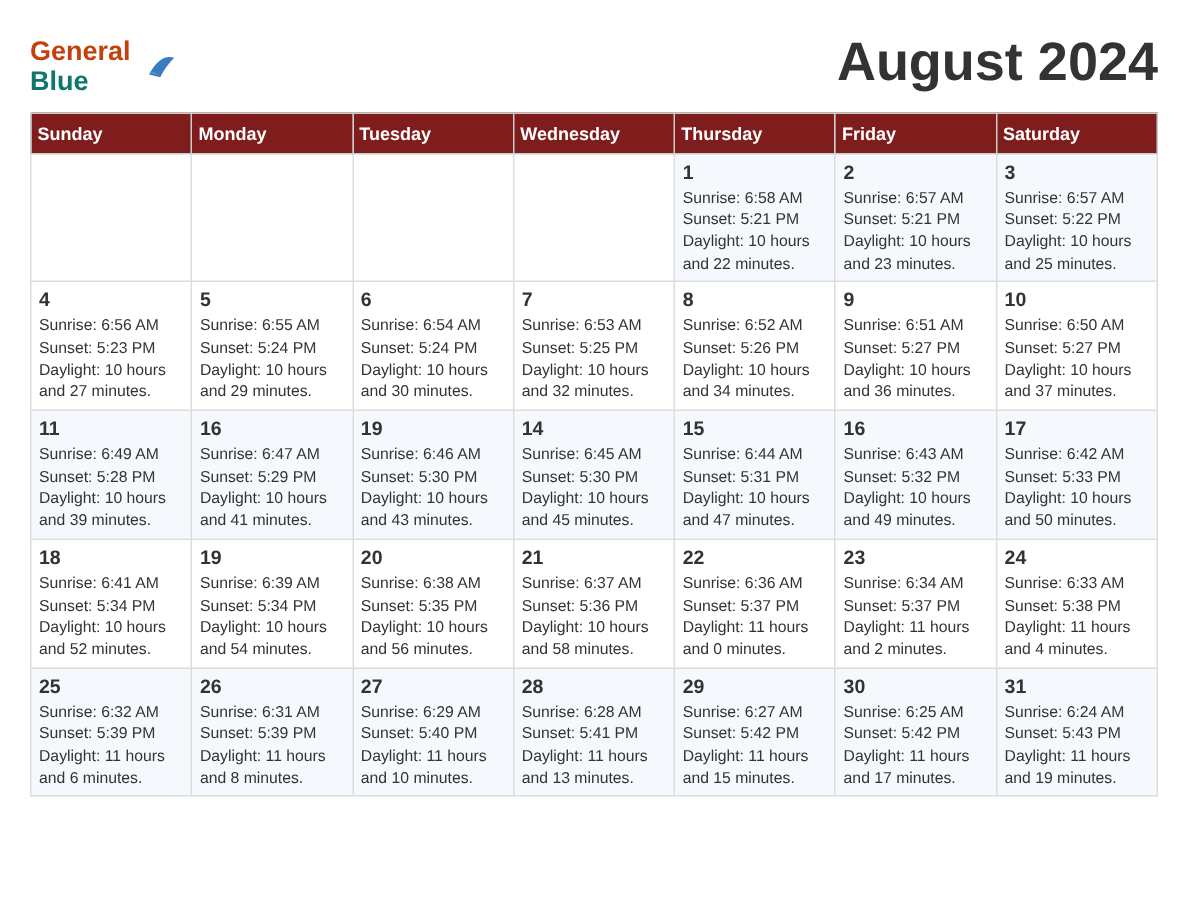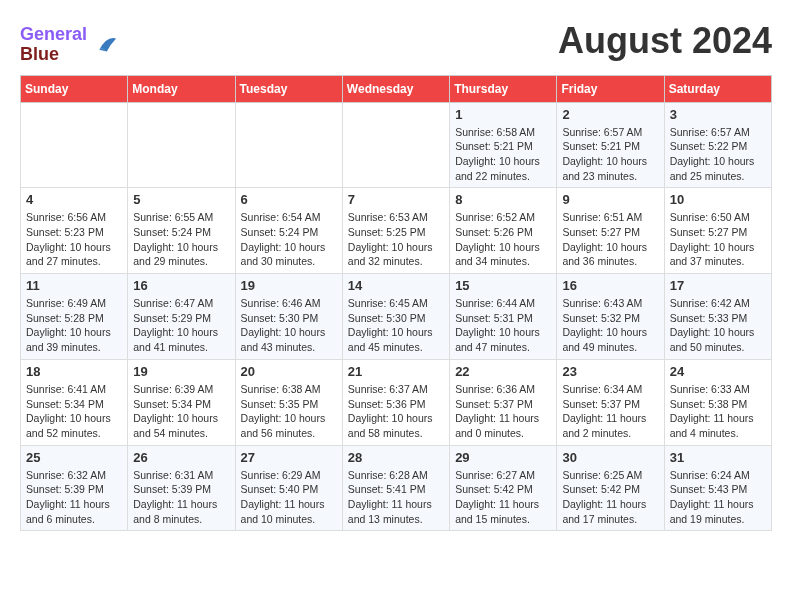--- a/index.html
+++ b/index.html
@@ -21,21 +21,21 @@
       align-items: center;
       margin-top: 5px;
     }
     .logo-text {
       font-size: 18px;
       font-weight: bold;
       color: #333;
       line-height: 1.1;
     }
     .logo-text span {
-      color: #8b5cf6;
+      color: #c2410c;
     }
     .logo-icon {
       width: 28px;
       height: 28px;
       margin-left: 3px;
     }
     .title-block {
       text-align: center;
     }
     .title-block h1 {
@@ -47,21 +47,21 @@
       font-size: 16px;
       font-weight: normal;
       color: #555;
     }
     table {
       width: 100%;
       border-collapse: collapse;
       font-size: 11px;
     }
     thead tr th {
-      background-color: #ef4444;
+      background-color: #7f1d1d;
       color: #fff;
       padding: 6px 4px;
       text-align: left;
       font-size: 12px;
       border: 1px solid #ccc;
     }
     tbody tr td {
       border: 1px solid #ddd;
       padding: 4px 5px;
       vertical-align: top;
@@ -90,21 +90,21 @@
     }
   </style>
 </head>
 <body>
 
 <div class="header">
   <div class="logo">
     <div>
       <div class="logo-text">
         <span>General</span><br>
-        <span style="color:#7f1d1d;">Blue</span>
+        <span style="color:#0f766e;">Blue</span>
       </div>
     </div>
     <svg class="logo-icon" viewBox="0 0 30 30" xmlns="http://www.w3.org/2000/svg">
       <path d="M10,20 Q18,5 28,8 Q22,14 18,22 Z" fill="#3a7bbf"></path>
       <path d="M18,22 Q14,18 10,20 Q13,16 18,22 Z" fill="#5ba0d8"></path>
     </svg>
   </div>
   <div class="title-block">
     <h1>August 2024</h1>
   </div>

